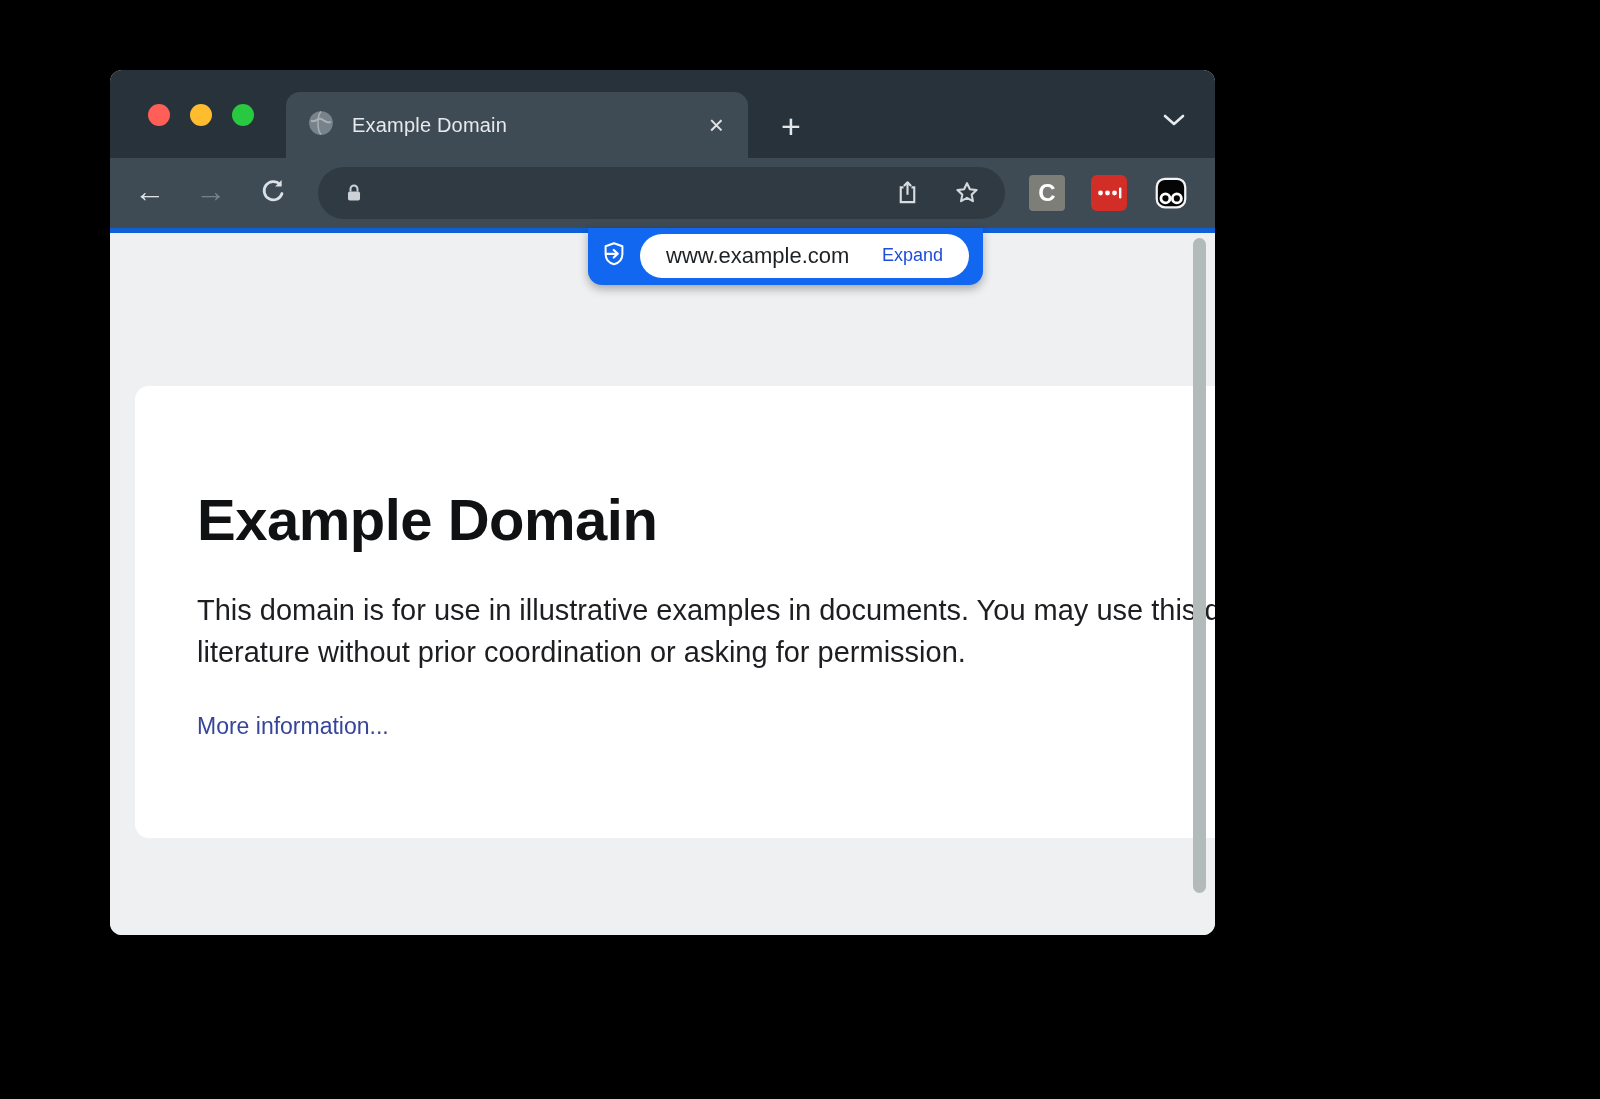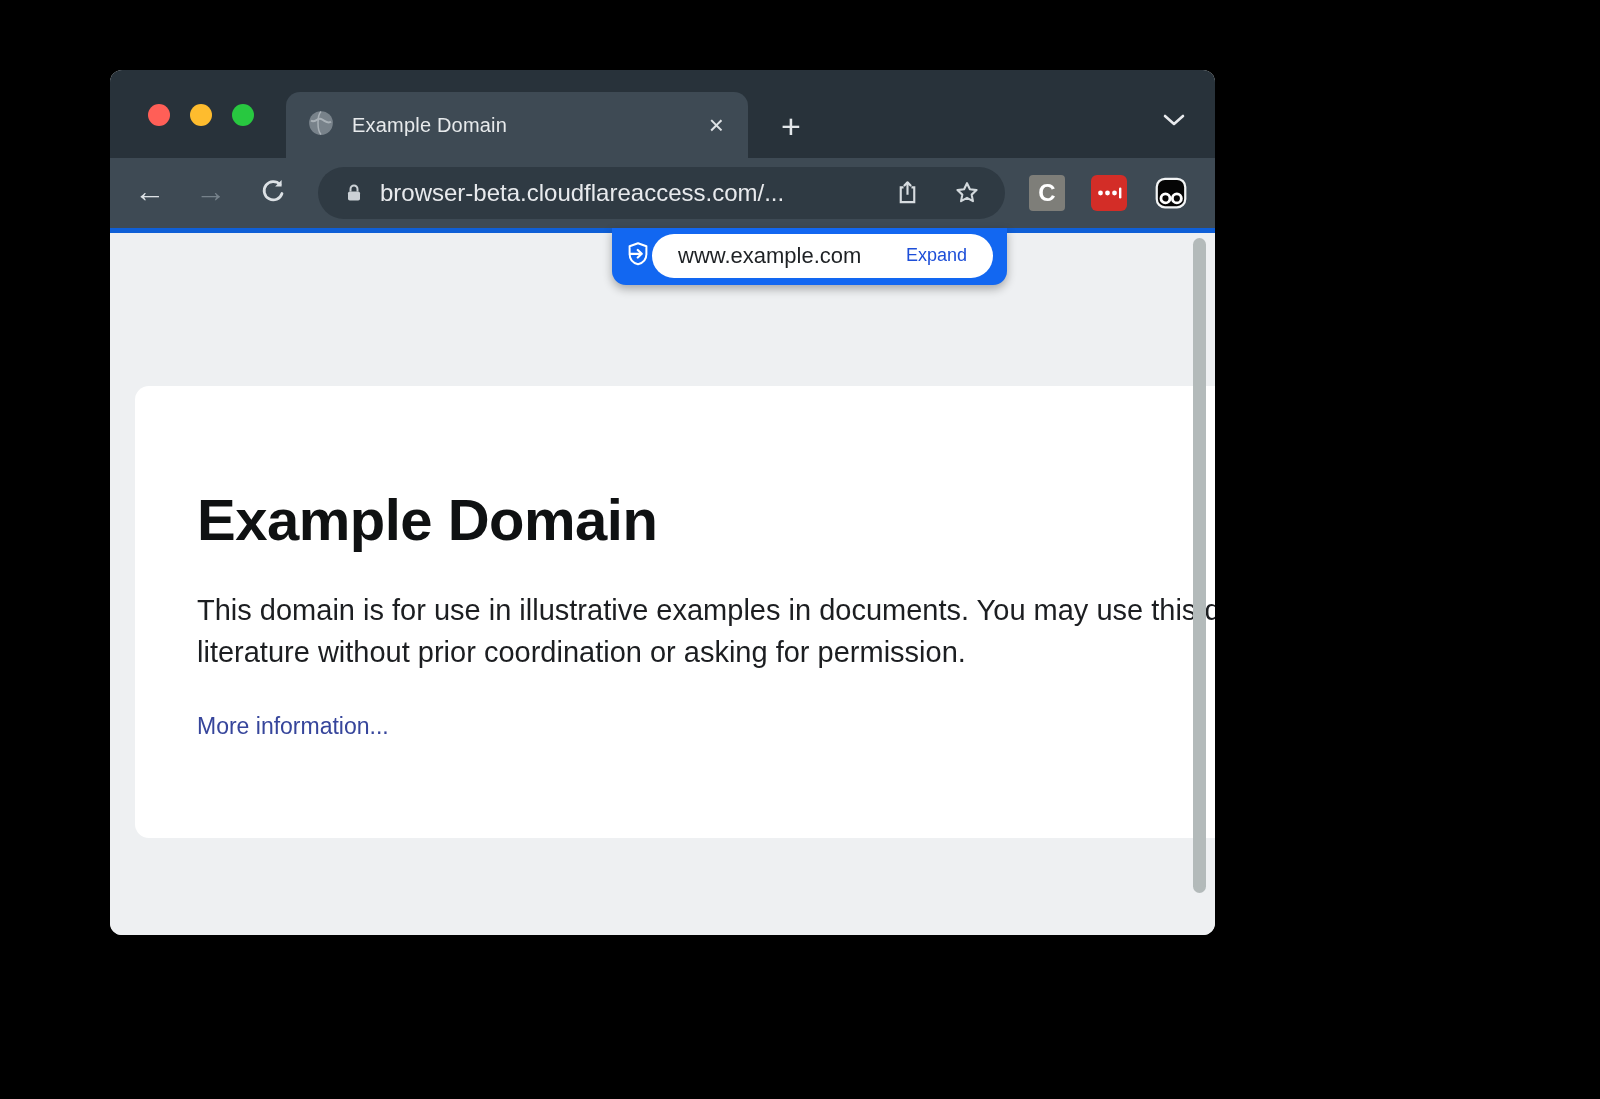--- a/index.html
+++ b/index.html
@@ -43,22 +43,22 @@
   .ext.cbox { background:#7E7E79; border-radius:4px; color:#FFF; font-size:24px; font-weight:bold; }
   .ext.lastpass { background:var(--lastpass-red,#D32D27); border-radius:6px; }
   .avatar { position:absolute; top:13px; width:44px; height:44px; border-radius:50%; overflow:hidden; }
 
   
   .accent-line { height:5px; background:var(--accent-line,#0F5FD7); }
   .content { position:relative; height:702px; background:var(--page-bg,#EEF0F2); }
 
   .pill { position:absolute; left:478px; top:-5px; width:395px; height:57px; z-index:5;
           background:var(--pill-blue,#1267F1); border-radius:0 0 14px 14px;
-          display:flex; align-items:center; padding:5px 14px 7px 12px; 
-          box-shadow:0 4px 10px rgba(0,0,0,.30);margin-left:24px; }
+          display:flex; align-items:center; padding:5px 14px 7px 12px; gap:12px;
+          box-shadow:0 4px 10px rgba(0,0,0,.30); }
   .pill-inner { flex:1; height:44px; background:#FFF; border-radius:22px;
                 display:flex; align-items:center; justify-content:space-between; padding:0 26px; }
   .pill-domain { font-size:22px; color:#1E2124; }
   .pill-expand { font-size:18px; color:#1d4ed8; }
 
   .card { position:absolute; left:25px; top:153px; width:1275px; height:452px;
           background:var(--card-bg,#FFF); border-radius:14px; padding:100px 60px 0 62px; }
   .card h1 { font-size:58px; font-weight:bold; color:#0F1112; letter-spacing:-.5px; }
   .card p { margin-top:36px; width:1150px; font-size:29px; line-height:42px; color:#1C1E21; }
   .card a { display:inline-block; margin-top:40px; font-size:23px;
@@ -111,21 +111,20 @@
         </svg>
       </span>
 
       <div class="omnibox">
         <span class="lockwrap">
           <svg width="24" height="24" viewBox="0 0 24 24">
             <path d="M8.5 10.5V8a3.5 3.5 0 0 1 7 0v2.5" fill="none" stroke="#CBD1D6" stroke-width="2"></path>
             <rect x="6" y="10.5" width="12" height="9" rx="1.8" fill="#CBD1D6"></rect>
           </svg>
         </span>
-        <span class="url">browser-beta.cloudflareaccess.com/...</span>
         <span class="sharewrap">
           <svg width="27" height="27" viewBox="0 0 24 24">
             <path d="M8.5 7.5H6v13h12v-13h-2.5" fill="none" stroke="#D7DCE0" stroke-width="1.9"></path>
             <path d="M12 14V3" fill="none" stroke="#D7DCE0" stroke-width="1.9"></path>
             <path d="M8.8 6.2 12 3l3.2 3.2" fill="none" stroke="#D7DCE0" stroke-width="1.9" stroke-linejoin="round"></path>
           </svg>
         </span>
         <span class="starwrap">
           <svg width="28" height="28" viewBox="0 0 24 24">
             <path d="M12 3.6l2.5 5.2 5.7.7-4.2 3.9 1.1 5.6-5.1-2.8-5.1 2.8 1.1-5.6-4.2-3.9 5.7-.7z" fill="none" stroke="#D2D8DC" stroke-width="1.8" stroke-linejoin="round"></path>

